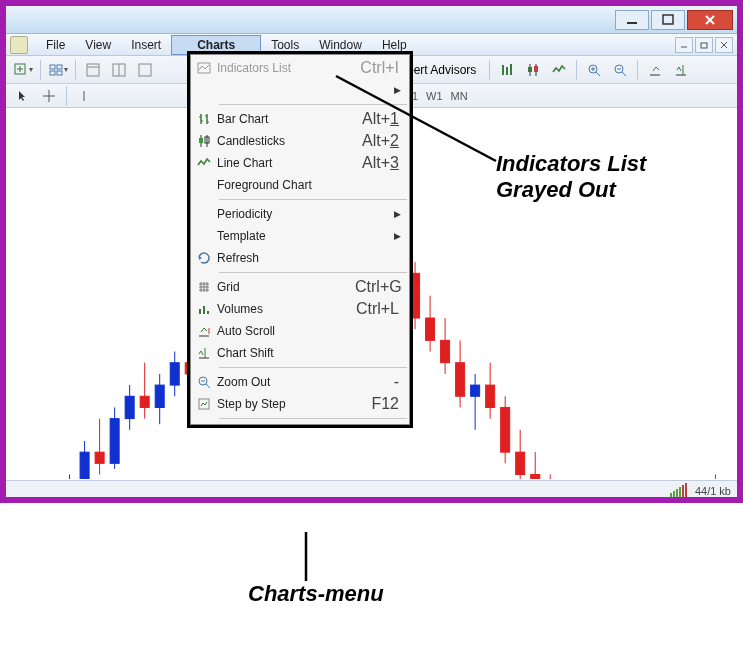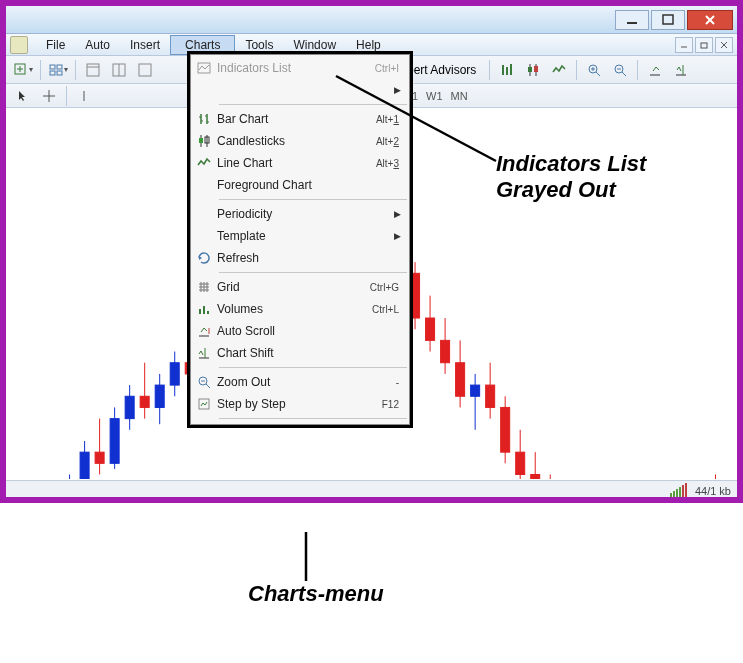--- a/index.html
+++ b/index.html
@@ -5,39 +5,39 @@
   * { box-sizing: border-box; margin: 0; padding: 0; font-family: 'Segoe UI', Tahoma, sans-serif; }
   body { background: #fff; width: 743px; height: 663px; overflow: hidden; }
   .window { width: 743px; height: 503px; border: 6px solid #a21caf; background: #fff; position: relative; }
   .titlebar { height: 28px; background: linear-gradient(#eaf3fc,#c3dcf2); border-bottom: 1px solid #a0b8d8; display:flex; align-items:center; justify-content:flex-end; padding:0 4px; }
   .win-btn { width: 34px; height: 20px; margin-left: 2px; border:1px solid #8fa8c8; background:#e4effa; display:flex; align-items:center; justify-content:center; font-size:12px; cursor:pointer; }
   .win-close { background:#d64b3a; color:#fff; border-color:#9c2f22; width:46px; }
   .win-close svg { stroke:#fff; }
   .menubar { height:22px; background:linear-gradient(#f5f9fd,#dde9f6); border-bottom:1px solid #b8c8dd; display:flex; align-items:center; padding-left:4px; font-size:12px; color:#222;}
   .app-icon { width:18px; height:18px; background:#e8e8c0; border:1px solid #b0b090; border-radius:2px; margin-right:8px;}
   .menu-item { padding:3px 10px; cursor:default; }
-  .menu-item.open { background:#c7dbf3; border:1px solid #6c99c9; padding:2px 14px; }
+  .menu-item.open { background:#c7dbf3; border:1px solid #6c99c9; padding:2px 25px;font-weight:bold; }
   .mdi-btns { margin-left:auto; display:flex; gap:2px; padding-right:4px;}
   .mdi-btn { width:18px; height:16px; border:1px solid #aabbd2; background:#eef4fb; display:flex; align-items:center; justify-content:center; cursor:pointer;}
   .toolbar { height:28px; background:linear-gradient(#f3f6fa,#e7edf4); border-bottom:1px solid #c0cddc; display:flex; align-items:center; padding:0 4px; font-size:12px;}
   .tb-sep { width:1px; height:20px; background:#b8c8dd; margin:0 4px;}
   .tb-btn { width:24px; height:22px; display:flex; align-items:center; justify-content:center; margin:0 1px; cursor:pointer; border:1px solid transparent; border-radius:2px;}
   .tb-text-btn { height:22px; padding:0 8px 0 4px; display:flex; align-items:center; gap:4px; border:1px solid transparent; cursor:pointer;}
   .toolbar2 { height:24px; background:linear-gradient(#f3f6fa,#e7edf4); border-bottom:1px solid #c0cddc; display:flex; align-items:center; padding:0 4px; font-size:11px; color:#555;}
   .tf { padding:0 4px; cursor:pointer; }
   .chart-area { position:absolute; top:102px; left:1px; right:1px; bottom:18px; background:#fff; overflow:hidden;}
   .statusbar { position:absolute; bottom:0; left:0; right:0; height:17px; background:#eef2f7; border-top:1px solid #c0cddc; display:flex; align-items:flex-end; justify-content:flex-end; padding:0 6px; font-size:11px; color:#444;}
   .conn-bars { display:flex; gap:1px; align-items:flex-end; margin-right:8px;}
   .conn-bars span{ width:2px; background:#5a9e3e;}
   .dropdown { position:absolute; top:48px; left:184px; width:220px; background:#f6f6f6; border:1px solid #8a8a8a; box-shadow:0 0 0 3px #000; z-index:10; padding:2px 0;}
   .dd-row { height:22px; display:flex; align-items:center; font-size:12px; color:#222; position:relative; cursor:default;}
   .dd-row.disabled { color:#9a9a9a; cursor:default;}
   .dd-icon { width:26px; display:flex; align-items:center; justify-content:center;}
   .dd-label { flex:1; }
-  .dd-short { width:54px; text-align:right; padding-right:10px; color:#444; font-size:10px;}
+  .dd-short { width:54px; text-align:right; padding-right:10px; color:#444; font-size:16px;}
   .dd-row.disabled .dd-short{color:#9a9a9a;}
   .dd-arrow { position:absolute; right:8px; font-size:9px; color:#333;}
   .dd-sep { height:1px; background:#c8c8c8; margin:3px 2px 3px 28px;}
   .annotation { position:absolute; font-family:Georgia,serif; font-weight:bold; font-size:22px; color:#000; font-style:italic; z-index:20;}
   .ann1 { top:145px; left:490px; line-height:1.2;}
   .ann2 { top:575px; left:242px;}
   svg.icon { width:16px; height:16px; }
   .underline-char { text-decoration: underline; }
 </style>
 </head>
@@ -60,21 +60,21 @@
       <svg class="icon" viewBox="0 0 16 16">
           <line x1="4" y1="4" x2="12" y2="12" stroke-width="2"></line>
           <line x1="12" y1="4" x2="4" y2="12" stroke-width="2"></line>
         </svg>
     </div>
   </div>
 
   <div class="menubar">
     <div class="app-icon"></div>
     <div class="menu-item">File</div>
-    <div class="menu-item">Auto</div>
+    <div class="menu-item">View</div>
     <div class="menu-item">Insert</div>
     <div class="menu-item open">Charts</div>
     <div class="menu-item">Tools</div>
     <div class="menu-item">Window</div>
     <div class="menu-item">Help</div>
     <div class="mdi-btns">
       <div class="mdi-btn">
           <svg width="10" height="10" viewBox="0 0 10 10">
             <line x1="2" y1="7" x2="8" y2="7" stroke="#555"></line>
           </svg>

